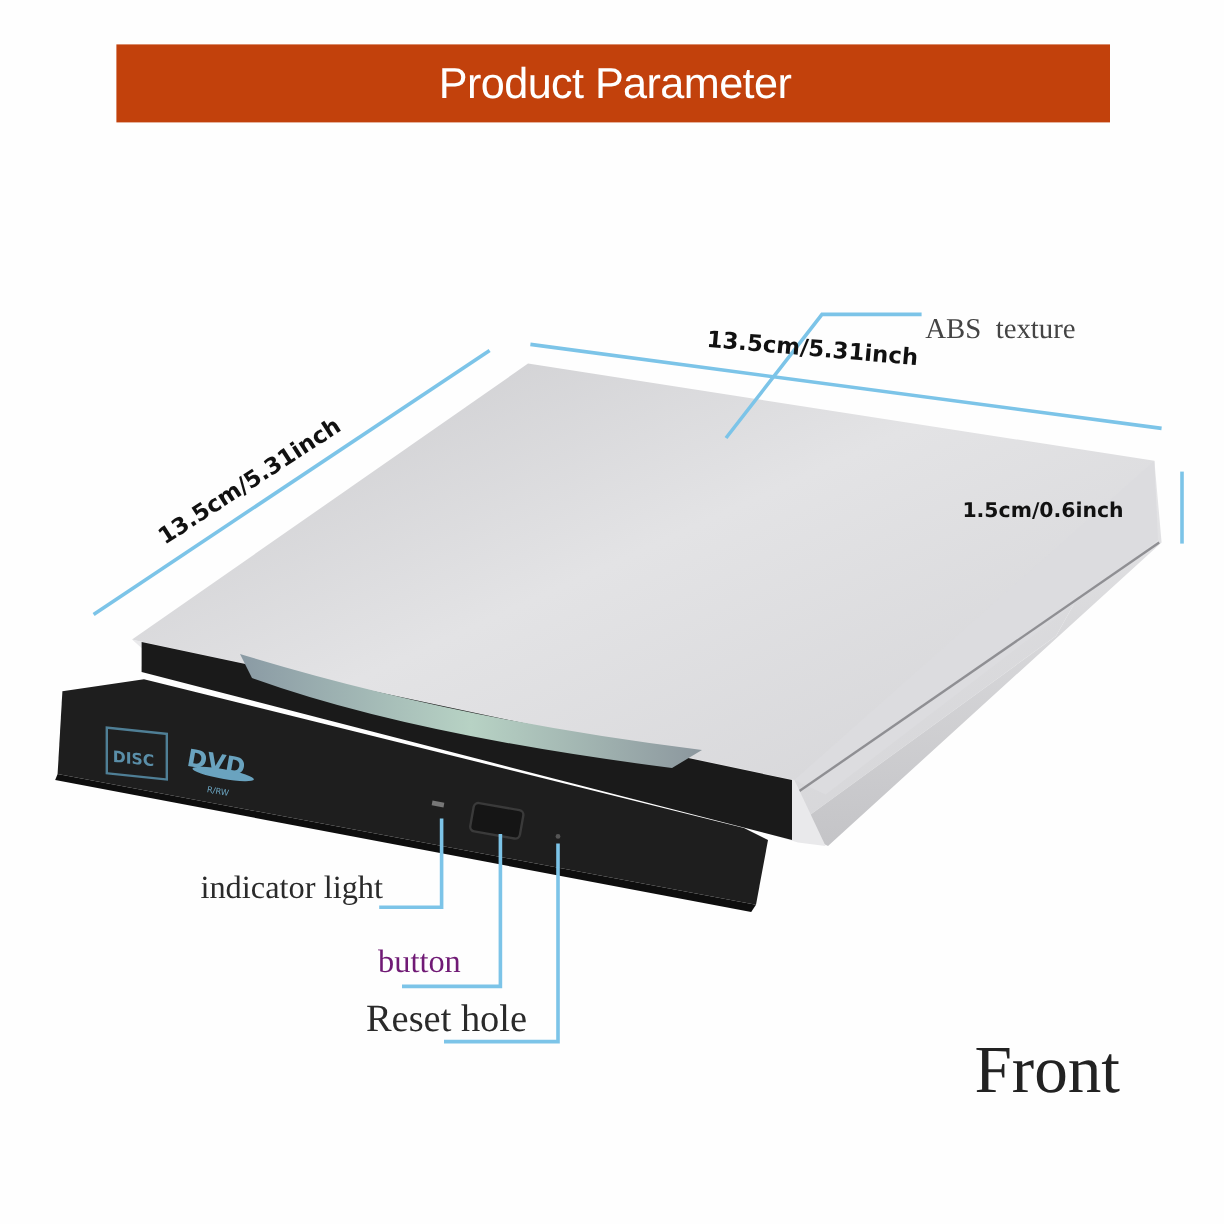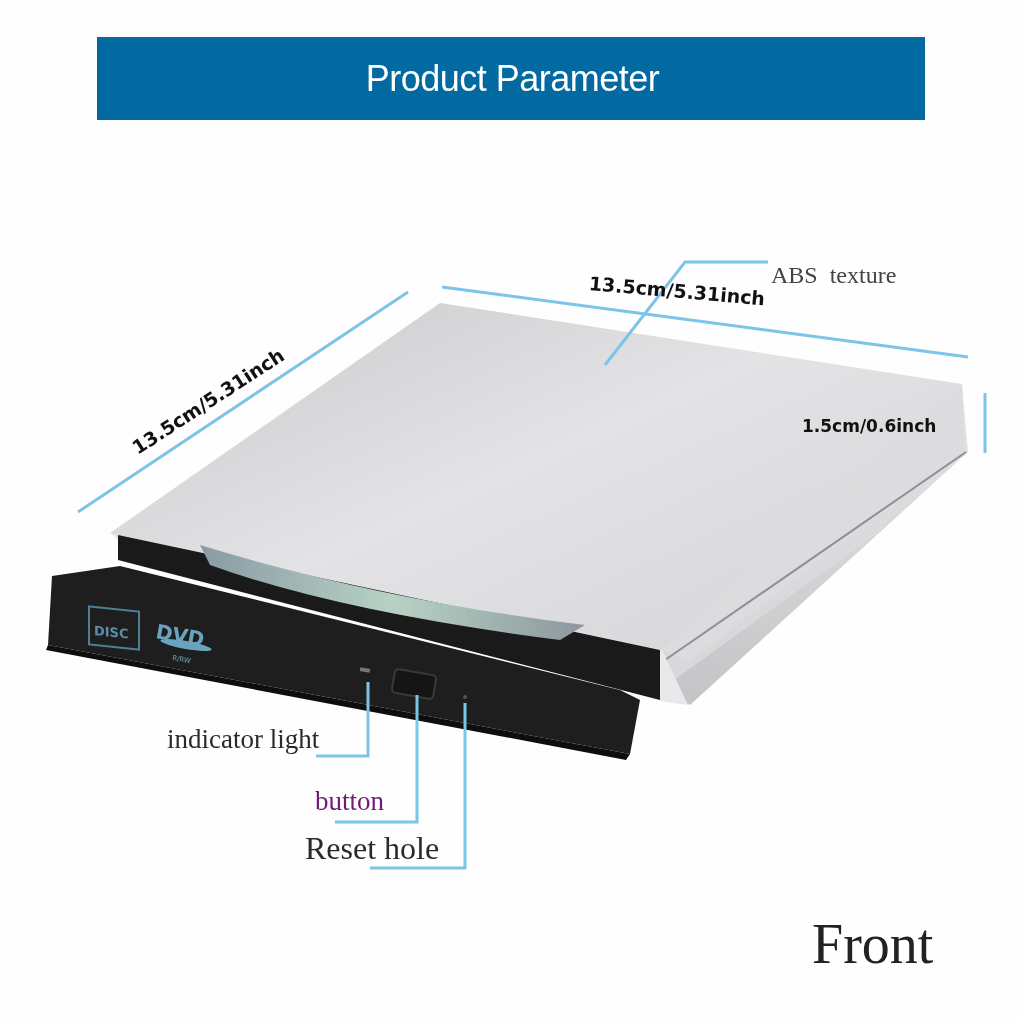--- a/index.html
+++ b/index.html
@@ -1,29 +1,29 @@
 <!DOCTYPE html>
 <html><head>
 <meta charset="utf-8">
 <style>
   html, body { margin: 0; padding: 0; }
   body { width: 1020px; height: 1020px; background: #fefefe; position: relative; overflow: hidden; }
-  .banner { position: absolute; left: 97px; top: 37px; width: 828px; height: 83px; background: #0369a1; display: flex; align-items: center; justify-content: center; }
+  .banner { position: absolute; left: 97px; top: 37px; width: 828px; height: 65px; background: #c2410c; display: flex; align-items: center; justify-content: center; }
   .banner-title { color: #ffffff; font-family: "Liberation Sans", sans-serif; font-size: 36px; letter-spacing: -0.5px; margin-left: 3px; }
   svg.art { position: absolute; left: 0; top: 0; }
   .dim { position: absolute; font-family: "DejaVu Sans", sans-serif; font-weight: bold; color: #111; white-space: nowrap; }
   .dim-top { left: 590px; top: 272px; font-size: 19px; transform: rotate(5deg); transform-origin: left top; }
   .dim-left { left: 128px; top: 440px; font-size: 19px; transform: rotate(-33deg); transform-origin: left top; }
   .dim-height { left: 802px; top: 416px; font-size: 17px; }
   .serif-label { position: absolute; font-family: "DejaVu Serif", serif; color: #333; white-space: nowrap; }
   .abs { left: 771px; top: 262px; font-size: 24px; font-family: "Liberation Serif", serif; word-spacing: 6px; color: #444; }
   .ind { left: 167px; top: 724px; font-size: 27px; font-family: "Liberation Serif", serif; color: #2a2a2a; }
   .btn { left: 315px; top: 786px; font-size: 27px; font-family: "Liberation Serif", serif; color: #701a75; }
   .rst { left: 305px; top: 830px; font-size: 32px; font-family: "Liberation Serif", serif; color: #2a2a2a; }
-  .front { left: 812px; top: 912px; font-size: 56px; font-family: "Liberation Serif", serif; color: #222; }
+  .front { left: 812px; top: 860px; font-size: 56px; font-family: "Liberation Serif", serif; color: #222; }
 </style>
 </head>
 <body>
 
 <div class="banner">
   <span class="banner-title">Product Parameter</span>
 </div>
 
 <svg class="art" width="1020" height="1020" viewBox="0 0 1020 1020">
   <defs>

